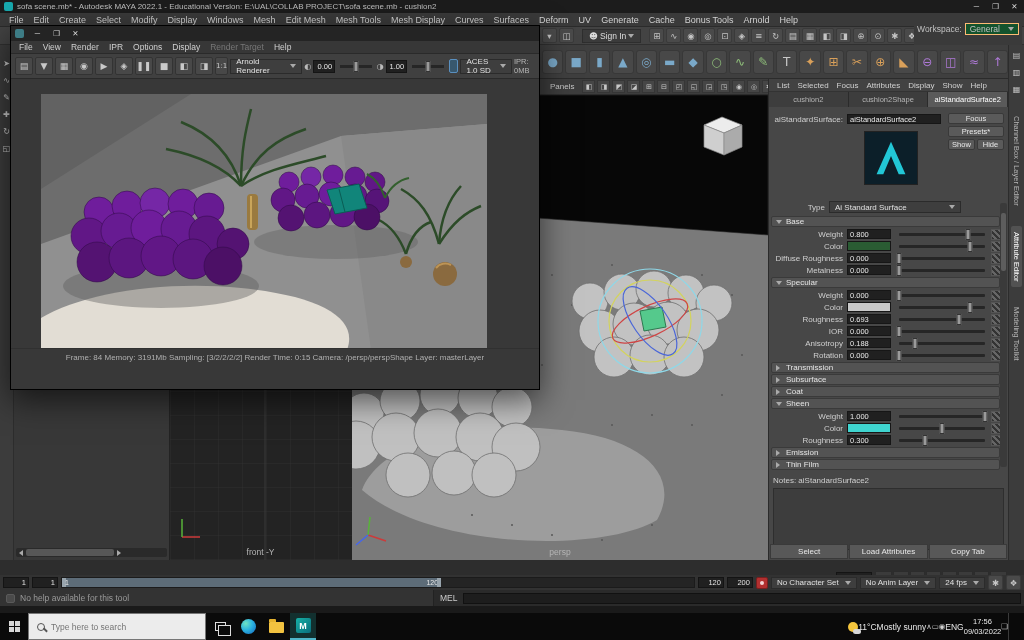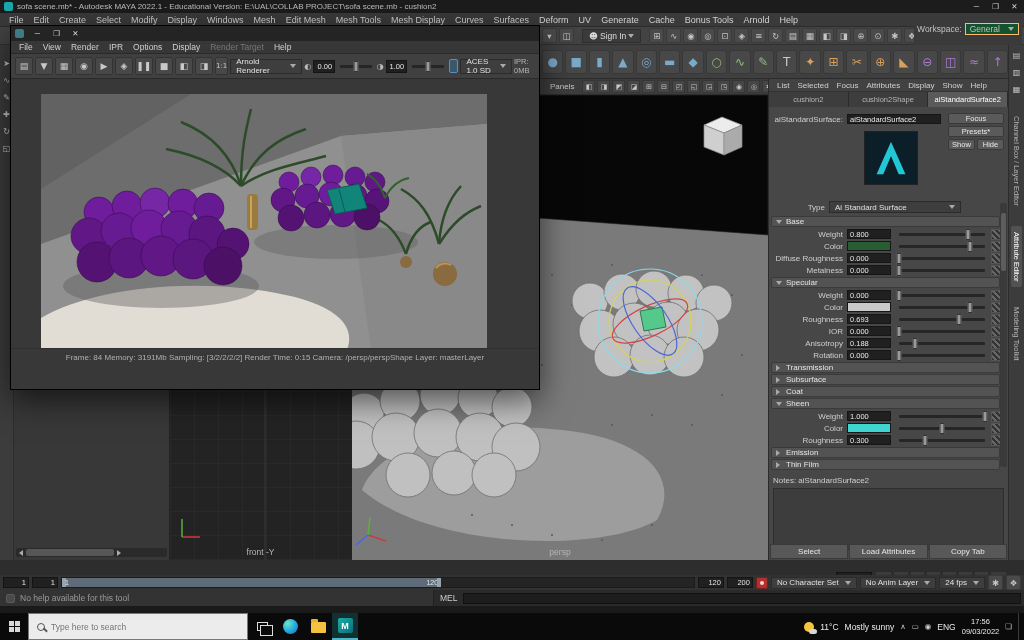--- a/index.html
+++ b/index.html
@@ -121,32 +121,32 @@
 .helpico{width:9px;height:9px;background:#4a4a4a;border:1px solid #5a5a5a;border-radius:2px}
 #melbl{margin:0 6px;color:#ccc}
 #melinput{flex:1;height:11px;background:#1d1d1d;border:1px solid #111;margin-right:3px}
 #gapstrip{position:absolute;left:0;top:606px;width:1024px;height:7px;background:#1a1a1a}
 
 
 #taskbar{position:absolute;left:0;top:613px;width:1024px;height:27px;background:#0a0a0a;display:flex;align-items:center;color:#e8e8e8;font-size:8.5px;z-index:60}
 .tbbtn{width:28px;height:27px;display:flex;align-items:center;justify-content:center}
 .winlogo{display:grid;grid-template-columns:5px 5px;grid-template-rows:5px 5px;gap:1px}
 .winlogo i{background:#d8d8d8}
-#searchbox{width:220px;height:27px;background:#ececec;border:1px solid #777;display:flex;align-items:center;gap:6px;padding-left:8px}
+#searchbox{width:178px;height:27px;background:#ececec;border:1px solid #777;display:flex;align-items:center;gap:6px;padding-left:8px}
 .mag{position:relative;width:8px;height:8px;border:1.5px solid #555;border-radius:50%;flex:0 0 auto}
 .mag:after{content:"";position:absolute;width:5px;height:1.5px;background:#555;transform:rotate(45deg);right:-4px;bottom:-1px}
 #searchbox input{border:none;background:transparent;outline:none;font-size:8.5px;color:#333;width:150px;font-family:"Liberation Sans",sans-serif}
 .tvico{position:relative;width:11px;height:9px;border:1px solid #ddd}
 .tvico:after{content:"";position:absolute;left:2px;top:2px;width:11px;height:9px;border:1px solid #ddd;background:#0a0a0a}
 .edge{width:15px;height:15px;border-radius:50%;background:radial-gradient(circle at 32% 30%,#6fe3c3 0%,#2bb3e0 45%,#1565c0 100%)}
 .folder{position:relative;width:15px;height:11px;background:#f2c240;border-radius:1px;margin-top:2px}
 .folder:before{content:"";position:absolute;left:0;top:-3px;width:7px;height:3px;background:#e5b22e;border-radius:1px 1px 0 0}
 .mayabtn{width:26px;height:27px;display:flex;align-items:center;justify-content:center;background:#12302f;border-bottom:2px solid #4fb6c9}
 .mayaico{width:15px;height:15px;background:linear-gradient(135deg,#16b0a6,#0a6e7c);color:#fff;font-weight:bold;font-size:9px;display:flex;align-items:center;justify-content:center;border-radius:2px}
-#tb-right{margin-left:auto;display:flex;align-items:center;gap:6px;padding-right:2px;height:100%}
+#tb-right{margin-left:auto;display:flex;align-items:center;padding-right:12px;height:100%}
 .sun{position:relative;width:10px;height:10px;border-radius:50%;background:#f5c63d}
 .sun:after{content:"";position:absolute;right:-3px;bottom:-2px;width:8px;height:5px;border-radius:4px;background:#d8d8d8}
 .trayico{font-size:7.5px;color:#d0d0d0}
 #clock{text-align:center;font-size:7.5px;line-height:1.25}
 #showdesk{width:4px;height:100%;border-left:1px solid #3a3a3a}
 </style>
 </head>
 <body>
 
 <div id="root">

